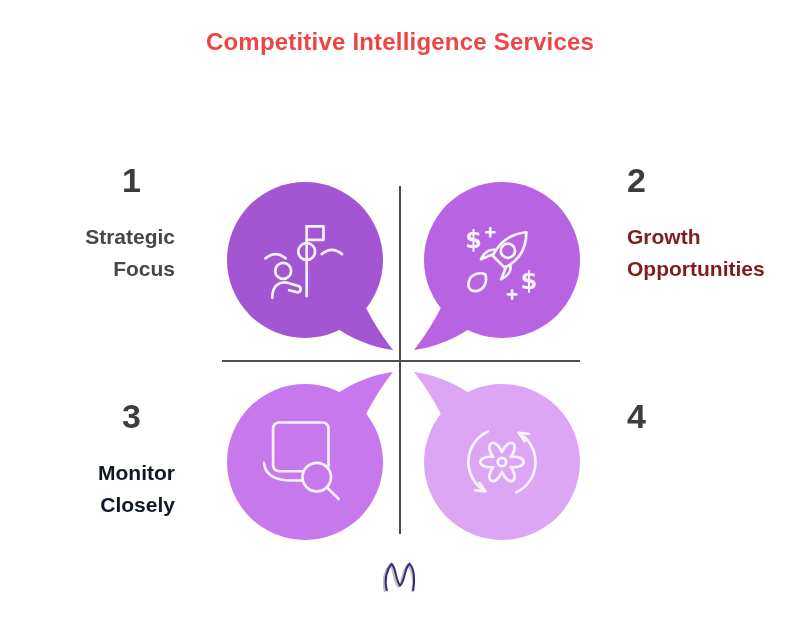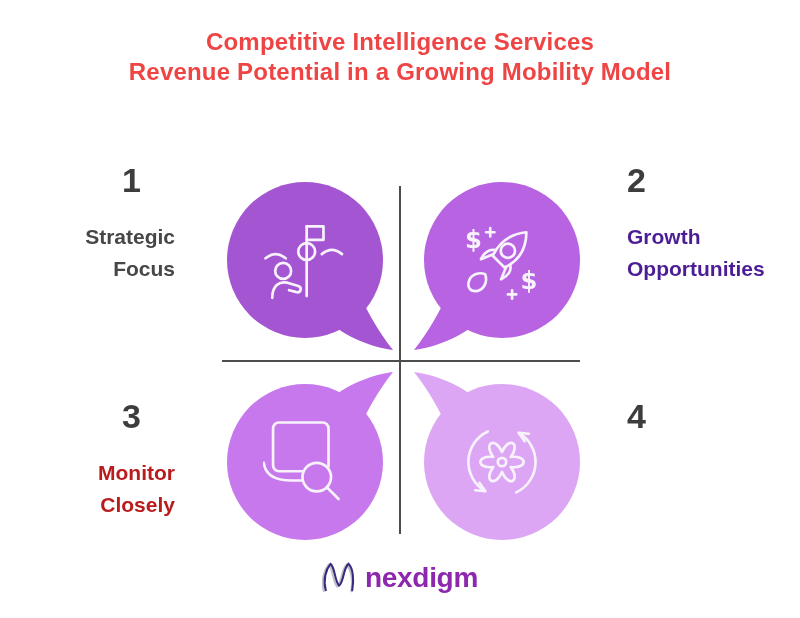--- a/index.html
+++ b/index.html
@@ -47,21 +47,20 @@
   .logo-symbol { width:34px; height:34px; }
   .wordmark { font-size:28px; font-weight:bold; letter-spacing:-0.3px; line-height:34px; }
 </style>
 </head>
 <body>
 
 <div class="stage">
 
   <div class="title" style="color: #ef4444;">
     <div>Competitive Intelligence Services</div>
-    <div>Revenue Potential in a Growing Mobility Model</div>
   </div>
 
   <div class="divider v" style="background: rgb(77, 77, 77);"></div>
   <div class="divider h" style="background: rgb(77, 77, 77);"></div>
 
   <svg class="bubble" id="bubble1" viewBox="0 0 170 170">
     <g style="fill: rgb(164, 85, 210);">
       <circle cx="78" cy="78" r="78"></circle>
       <path d="M 98 136 C 118 156 148 166 166 168 C 150 148 140 128 132 112 Z"></path>
     </g>
@@ -93,39 +92,39 @@
     <path d="M 40 43 L 25 49 C 29 41 34 37 41 38"></path>
     <path d="M 55 58 L 49 73 C 57 69 61 64 60 57"></path>
     <path d="M 30 67 C 33 76 29 85 20 87 C 12 88 8 82 11 74 C 14 67 23 64 30 67 Z"></path>
     <path d="M 36 12 v 10 M 31 17 h 10"></path>
     <path d="M 62 86 v 10 M 57 91 h 10"></path>
     <text class="glyph" x="6" y="36" style="fill: rgb(247, 242, 251);">$</text>
     <text class="glyph" x="72" y="84" style="fill: rgb(247, 242, 251);">$</text>
   </svg>
   <div class="label-block" id="lb2">
     <div class="num" style="color: rgb(61, 61, 61);">2</div>
-    <div class="lbl" style="color: #4c1d95;">Growth
+    <div class="lbl" style="color: #7f1d1d;">Growth
 Opportunities</div>
   </div>
 
   <svg class="bubble" id="bubble3" viewBox="0 0 170 170">
     <g style="fill: rgb(199, 120, 236);">
       <circle cx="78" cy="78" r="78"></circle>
       <path d="M 98 136 C 118 156 148 166 166 168 C 150 148 140 128 132 112 Z"></path>
     </g>
   </svg>
   <svg class="qicon" id="icon3" viewBox="0 0 100 100" style="stroke: rgb(247, 242, 251);">
     <rect x="12" y="3" width="66" height="58" rx="7"></rect>
     <path d="M 1 51 C 3 67 16 72 34 72 L 56 72"></path>
     <circle cx="64" cy="68" r="17" style="fill: rgb(199, 120, 236);"></circle>
     <path d="M 76 80 L 90 94"></path>
   </svg>
   <div class="label-block" id="lb3">
     <div class="num" style="color: rgb(61, 61, 61);">3</div>
-    <div class="lbl" style="color: #b91c1c;">Monitor
+    <div class="lbl" style="color: #0f172a;">Monitor
 Closely</div>
   </div>
 
   <svg class="bubble" id="bubble4" viewBox="0 0 170 170">
     <g style="fill: rgb(220, 166, 244);">
       <circle cx="78" cy="78" r="78"></circle>
       <path d="M 98 136 C 118 156 148 166 166 168 C 150 148 140 128 132 112 Z"></path>
     </g>
   </svg>
   <svg class="qicon" id="icon4" viewBox="0 0 100 100" style="stroke: rgb(247, 242, 251);">
@@ -138,16 +137,15 @@
   </svg>
   <div class="label-block" id="lb4">
     <div class="num" style="color: rgb(61, 61, 61);">4</div>
   </div>
 
   <div class="logo">
     <svg class="logo-symbol" viewBox="0 0 36 36" fill="none" stroke-width="2.2" stroke-linecap="round">
       <path d="M 2 32 C -1 21 2 10 7 4 C 12 8 11 21 16 27 C 21 24 20 10 26 4 C 31 9 33 21 31 32" opacity="0.75" style="stroke: rgb(168, 168, 180);"></path>
       <path d="M 4 31 C 1 20 4 9 9 3 C 14 7 13 20 18 26 C 23 23 22 9 28 3 C 33 8 34 20 32 31" style="stroke: rgb(56, 42, 125);"></path>
     </svg>
-    <div class="wordmark" style="color: rgb(141, 39, 173);">nexdigm</div>
   </div>
 
 </div>
 
 </body></html>

